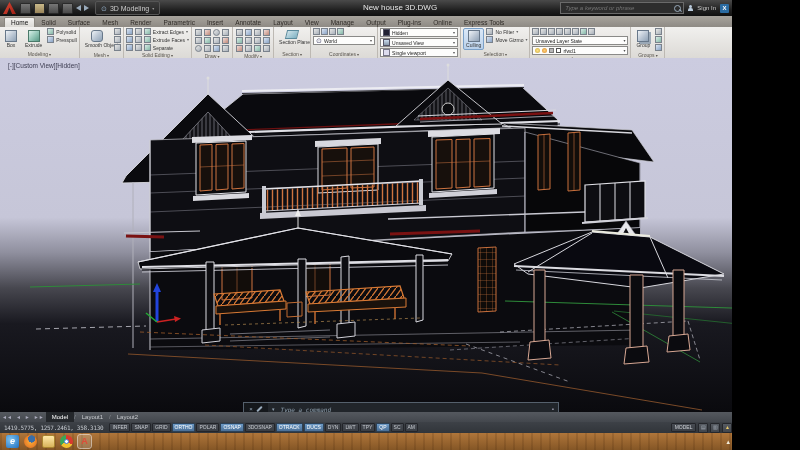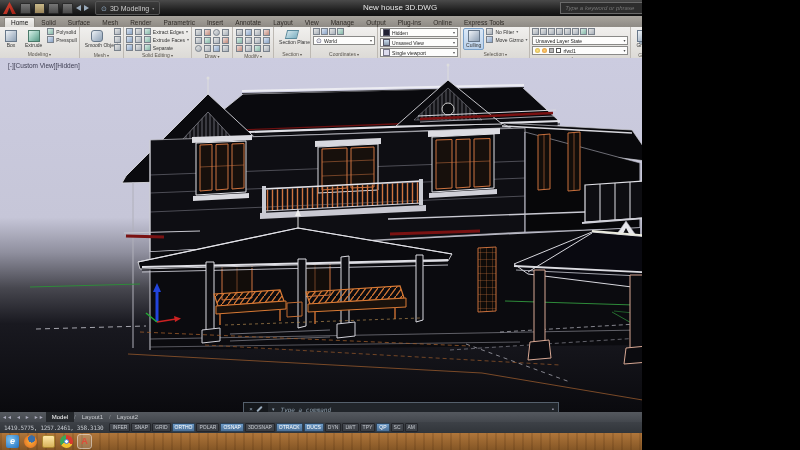--- a/index.html
+++ b/index.html
@@ -1,16 +1,16 @@
 <!DOCTYPE html>
 <html><head>
 <meta charset="utf-8">
 <style>
   html,body{margin:0;padding:0;background:#000;}
-  #app{position:relative;width:642px;height:450px;overflow:hidden;font-family:"Liberation Sans",sans-serif;-webkit-font-smoothing:antialiased;}
+  #app{position:relative;width:732px;height:450px;overflow:hidden;font-family:"Liberation Sans",sans-serif;-webkit-font-smoothing:antialiased;}
   
   #titlebar{position:absolute;left:0;top:0;width:800px;height:16px;background:linear-gradient(#4a4a4a,#222 60%,#111);display:flex;align-items:center;color:#ddd;font-size:7px;}
   .logo{width:13px;height:12px;margin:0 4px 0 3px;background:linear-gradient(135deg,#e04a38,#9c1f14);clip-path:polygon(0 100%,50% 0,100% 100%,70% 100%,50% 45%,30% 100%);}
   .qat{display:flex;gap:3px;align-items:center;margin-right:6px;}
   .qi{width:9px;height:9px;background:linear-gradient(#777,#4a4a4a);border:1px solid #2a2a2a;border-radius:1px;}
   .qi.tl{background:linear-gradient(#c9b98a,#9a855a);}
   .tri-l{width:0;height:0;border-top:3px solid transparent;border-bottom:3px solid transparent;border-right:5px solid #9ab;}
   .tri-r{width:0;height:0;border-top:3px solid transparent;border-bottom:3px solid transparent;border-left:5px solid #9ab;}
   .wspill{display:flex;align-items:center;gap:3px;background:linear-gradient(#3c3c3c,#242424);border:1px solid #555;border-radius:2px;padding:1px 5px;height:10px;color:#ccc;}
   .gear{color:#8fa8c0;font-size:7px;line-height:7px;}

